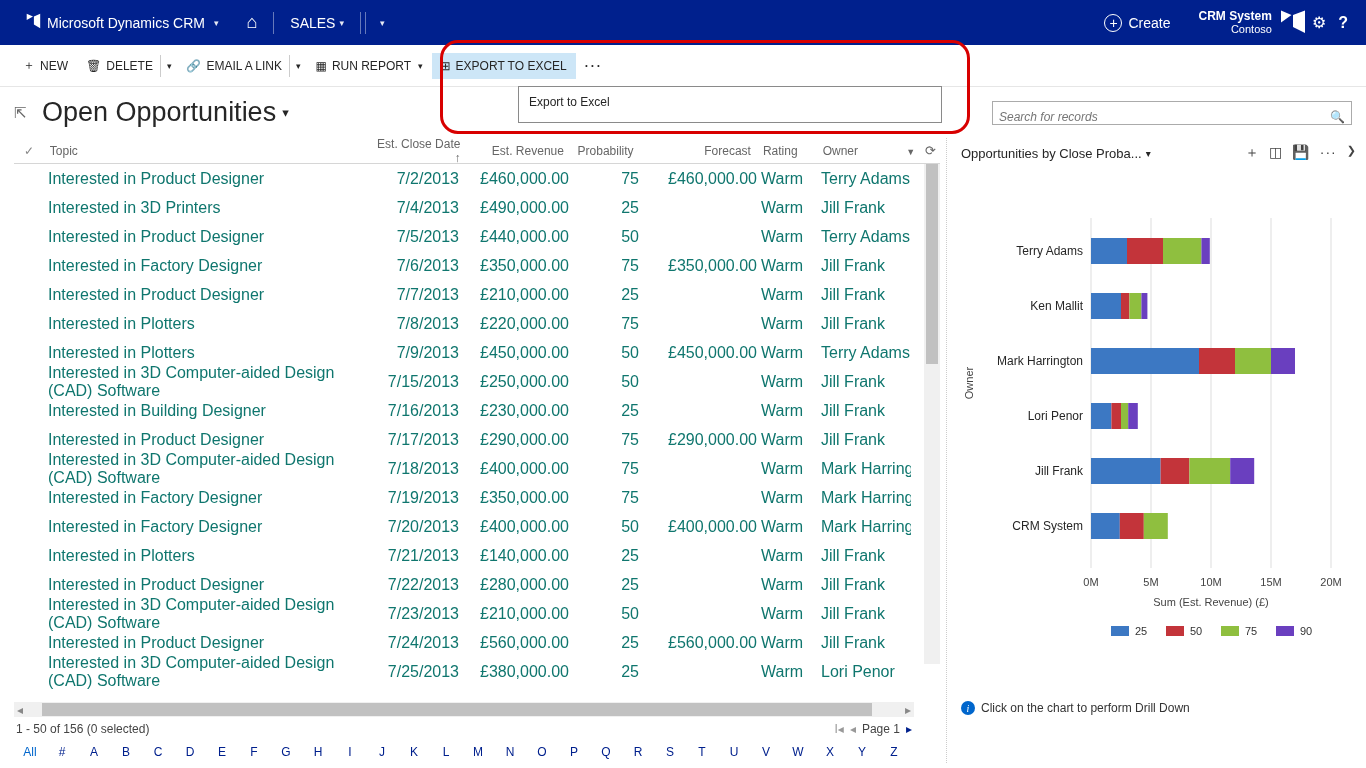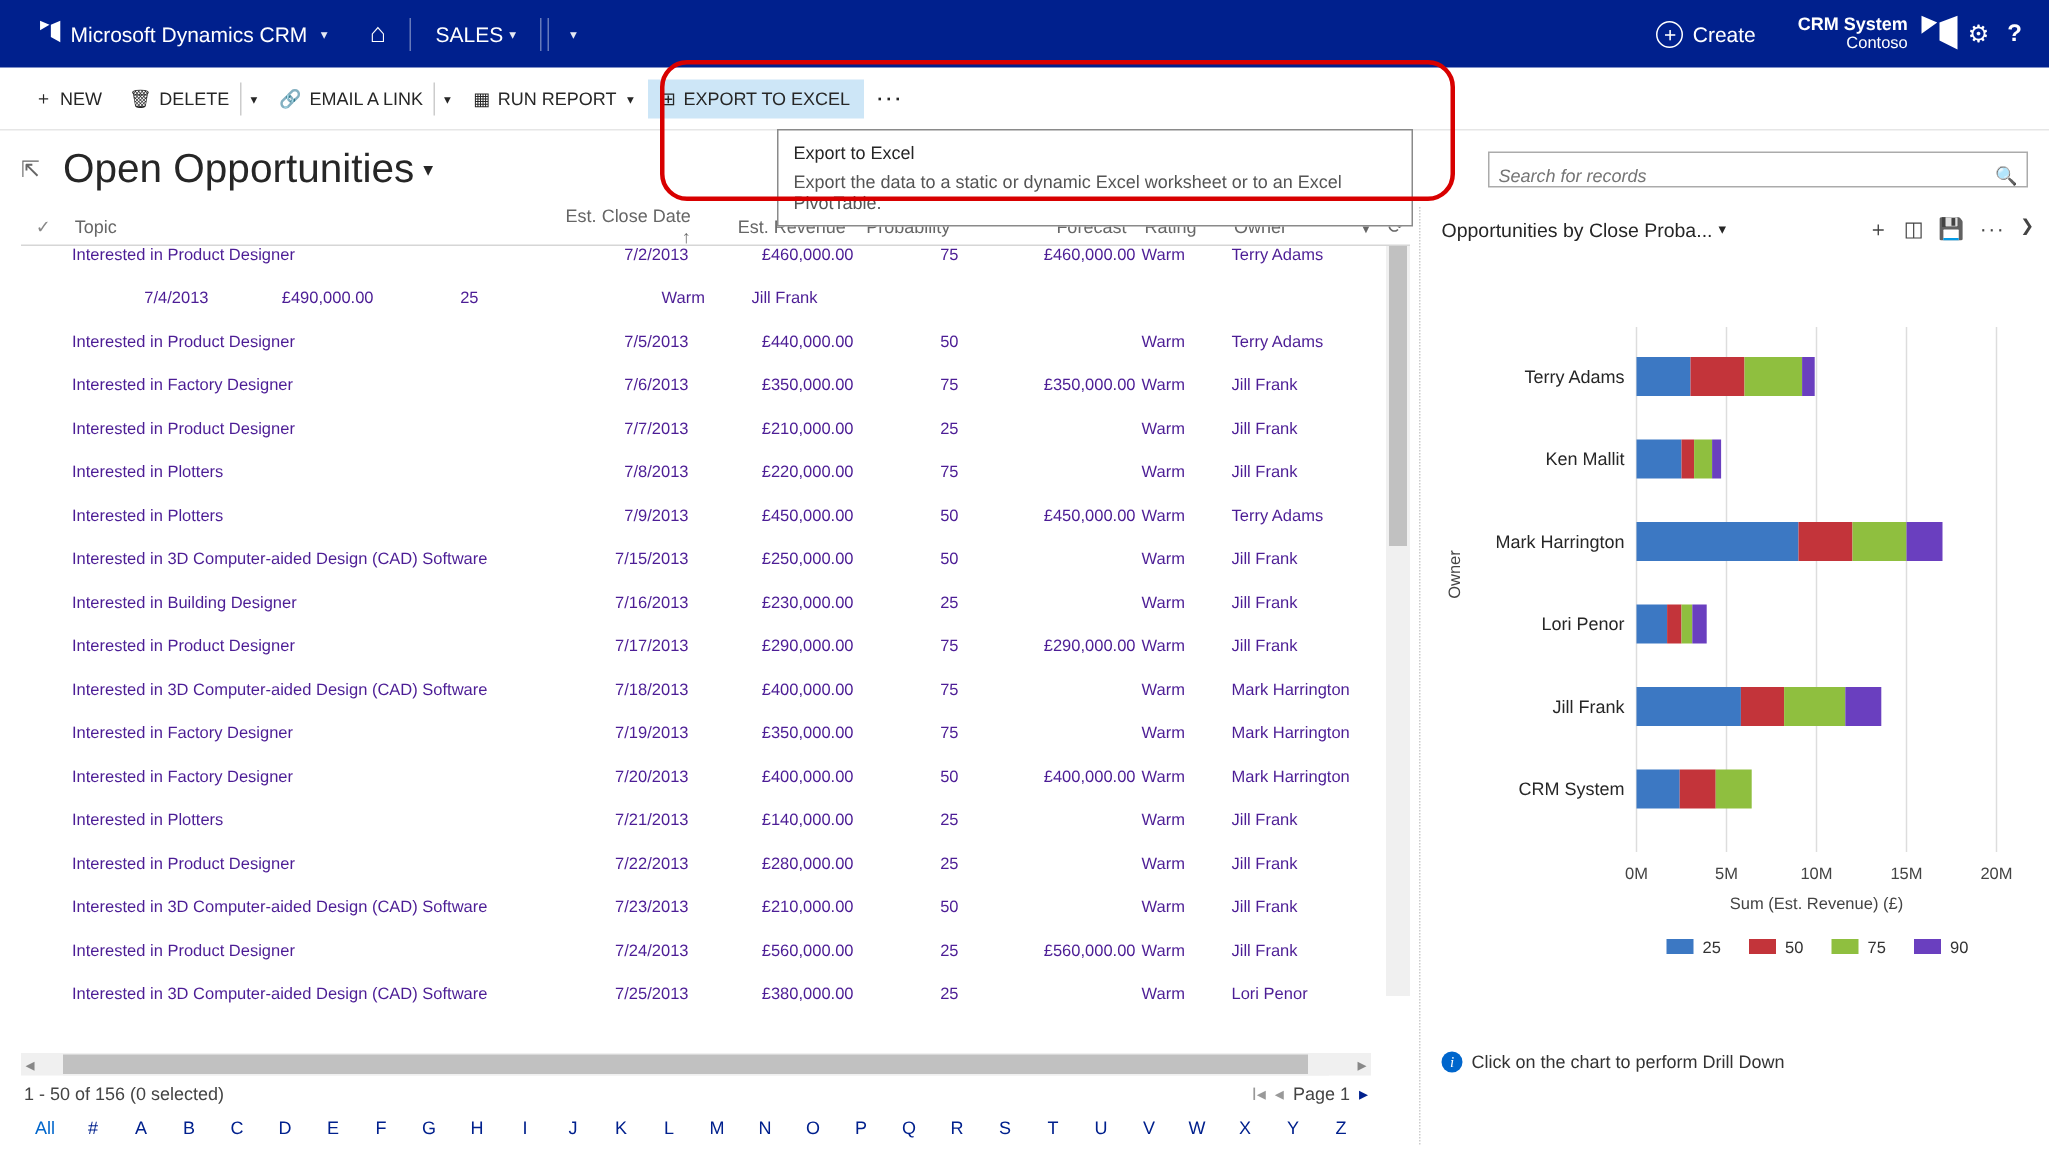--- a/index.html
+++ b/index.html
@@ -30,21 +30,21 @@
 .pin-area { width: 28px; }
 .view-title { font-size: 27px; font-weight: 300; color: #262626; display: flex; align-items: center; gap: 6px; }
 .search-box { margin-left: auto; width: 360px; height: 24px; border: 1px solid #ababab; display: flex; align-items: flex-end; padding: 0 6px; font-size: 12px; color: #888; background: #fff; }
 .search-box input { border: none; outline: none; flex: 1; font-size: 12px; color: #555; font-style: italic; }
 
 .content { display: flex; height: calc(768px - 45px - 42px - 50px); padding-top: 6px; }
 .grid-area { width: 940px; display: flex; flex-direction: column; padding-left: 14px; }
 .grid-header { display: flex; align-items: center; height: 26px; border-bottom: 1px solid #d6d6d6; color: #666; font-size: 12px; position: relative; }
 .grid-header .ghc { padding: 0 6px; cursor: pointer; }
 .grid-body { flex: 1; overflow: hidden; position: relative; }
-.grid-row { display: flex; align-items: flex-start; height: 29px; font-size: 11px; color: #4c1d95; }
+.grid-row { display: flex; align-items: center; height: 29px; font-size: 16px; color: #0f766e; }
 .gc-check { width: 30px; text-align: center; }
 .gc-topic { width: 320px; padding-left: 4px; }
 .gc-date { width: 105px; text-align: right; padding-right: 10px; }
 .gc-rev { width: 104px; text-align: right; padding-right: 4px; }
 .gc-prob { width: 70px; text-align: right; padding-right: 4px; }
 .gc-forecast { width: 118px; text-align: right; padding-right: 4px; }
 .gc-rating { width: 60px; }
 .gc-owner { width: 90px; white-space: nowrap; overflow: hidden; }
 .grid-vscroll { position: absolute; right: 0; top: 0; width: 16px; height: 500px; background: #f0f0f0; }
 .grid-vscroll .thumb { position: absolute; top: 0; left: 2px; width: 12px; height: 200px; background: #c1c1c1; }
@@ -139,21 +139,20 @@
   <div class="btn hl">
       <span>⊞</span>
       <span>EXPORT TO EXCEL</span>
     </div>
   <div class="btn">
       <span style="letter-spacing:2px;font-weight:bold;">···</span>
     </div>
 
   <div class="tooltip">
     <div class="tt-title">Export to Excel</div>
-    <div>Export the data to a static or dynamic Excel worksheet or to an Excel PivotTable.</div>
   </div>
   <div class="highlight-box"></div>
 </div>
 
 <div class="viewhdr">
   <div class="pin-area"><span style="font-size:15px;color:#666;">⇱</span></div>
   <div class="view-title">
       <span>Open Opportunities</span>
       <span style="font-size:13px;">▾</span>
     </div>
@@ -187,20 +186,21 @@
   <div class="gc-topic">Interested in Product Designer</div>
   <div class="gc-date">7/2/2013</div>
   <div class="gc-rev">£460,000.00</div>
   <div class="gc-prob">75</div>
   <div class="gc-forecast">£460,000.00</div>
   <div class="gc-rating">Warm</div>
   <div class="gc-owner">Terry Adams</div>
         </div>
         <div class="grid-row">
           <div class="gc-check"></div>
+  <div class="gc-topic">Interested in 3D Printers</div>
   <div class="gc-date">7/4/2013</div>
   <div class="gc-rev">£490,000.00</div>
   <div class="gc-prob">25</div>
   <div class="gc-forecast"></div>
   <div class="gc-rating">Warm</div>
   <div class="gc-owner">Jill Frank</div>
         </div>
         <div class="grid-row">
           <div class="gc-check"></div>
   <div class="gc-topic">Interested in Product Designer</div>

